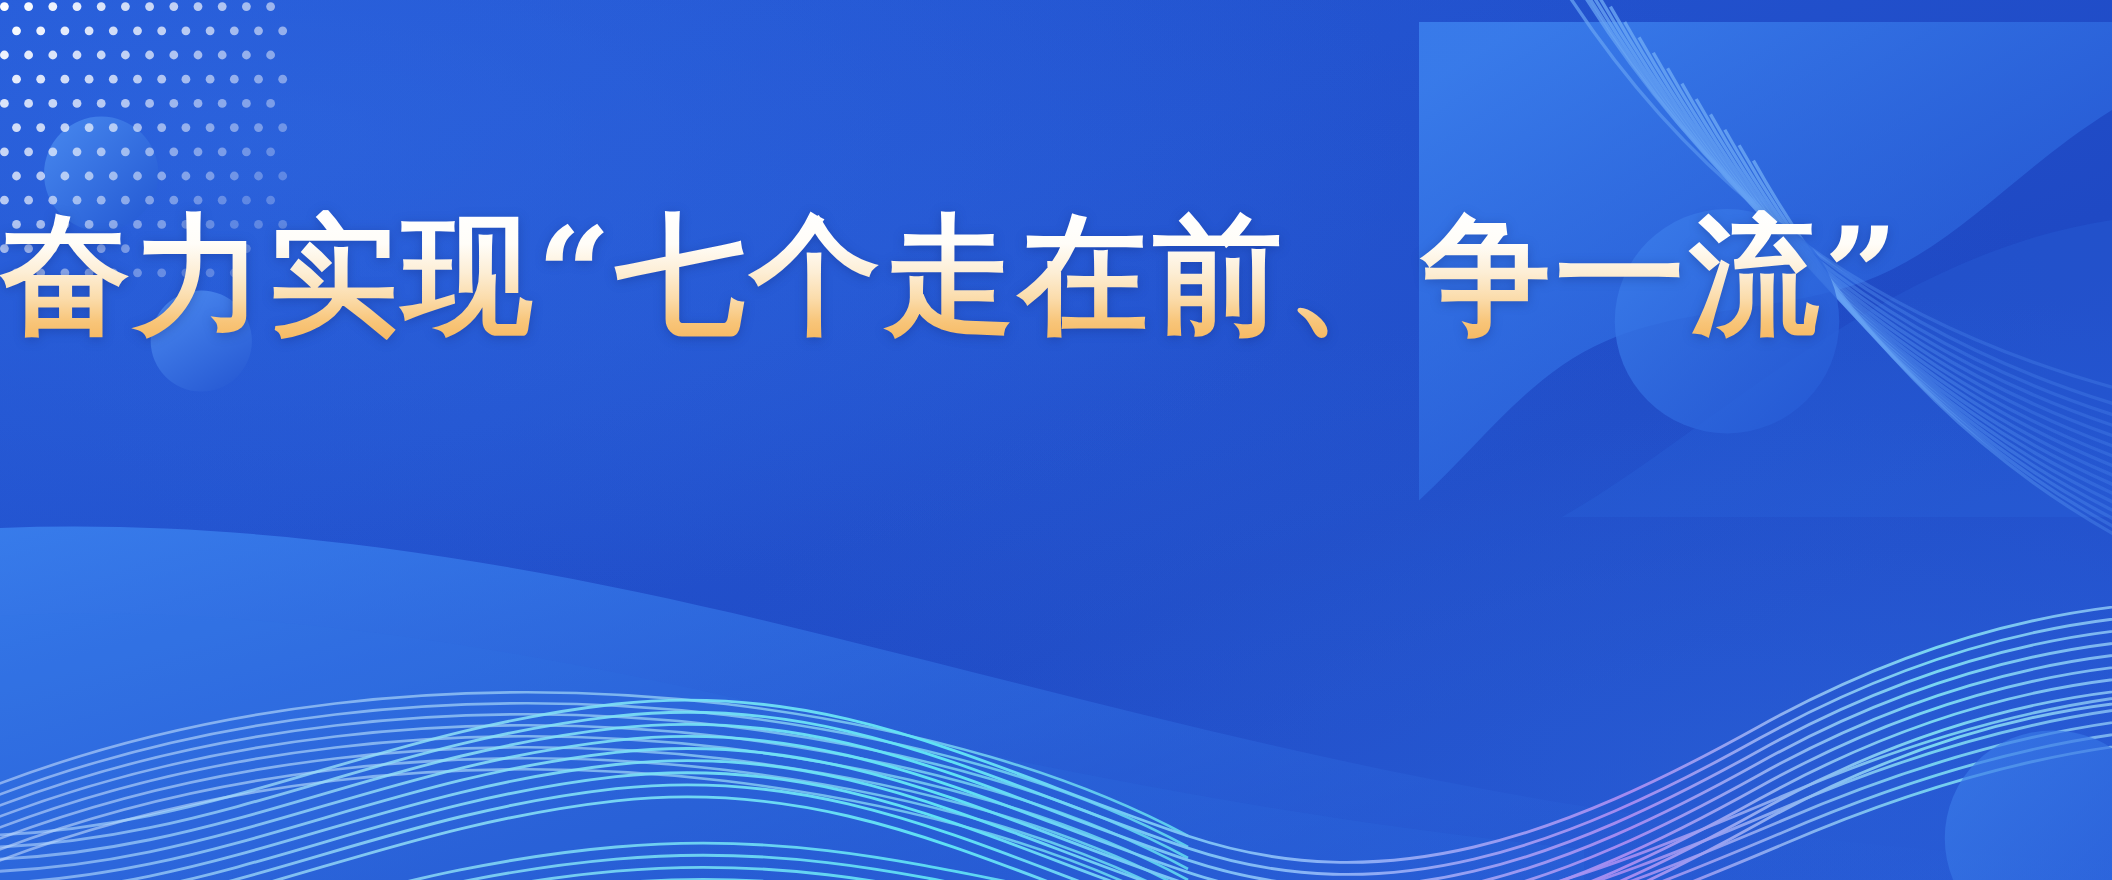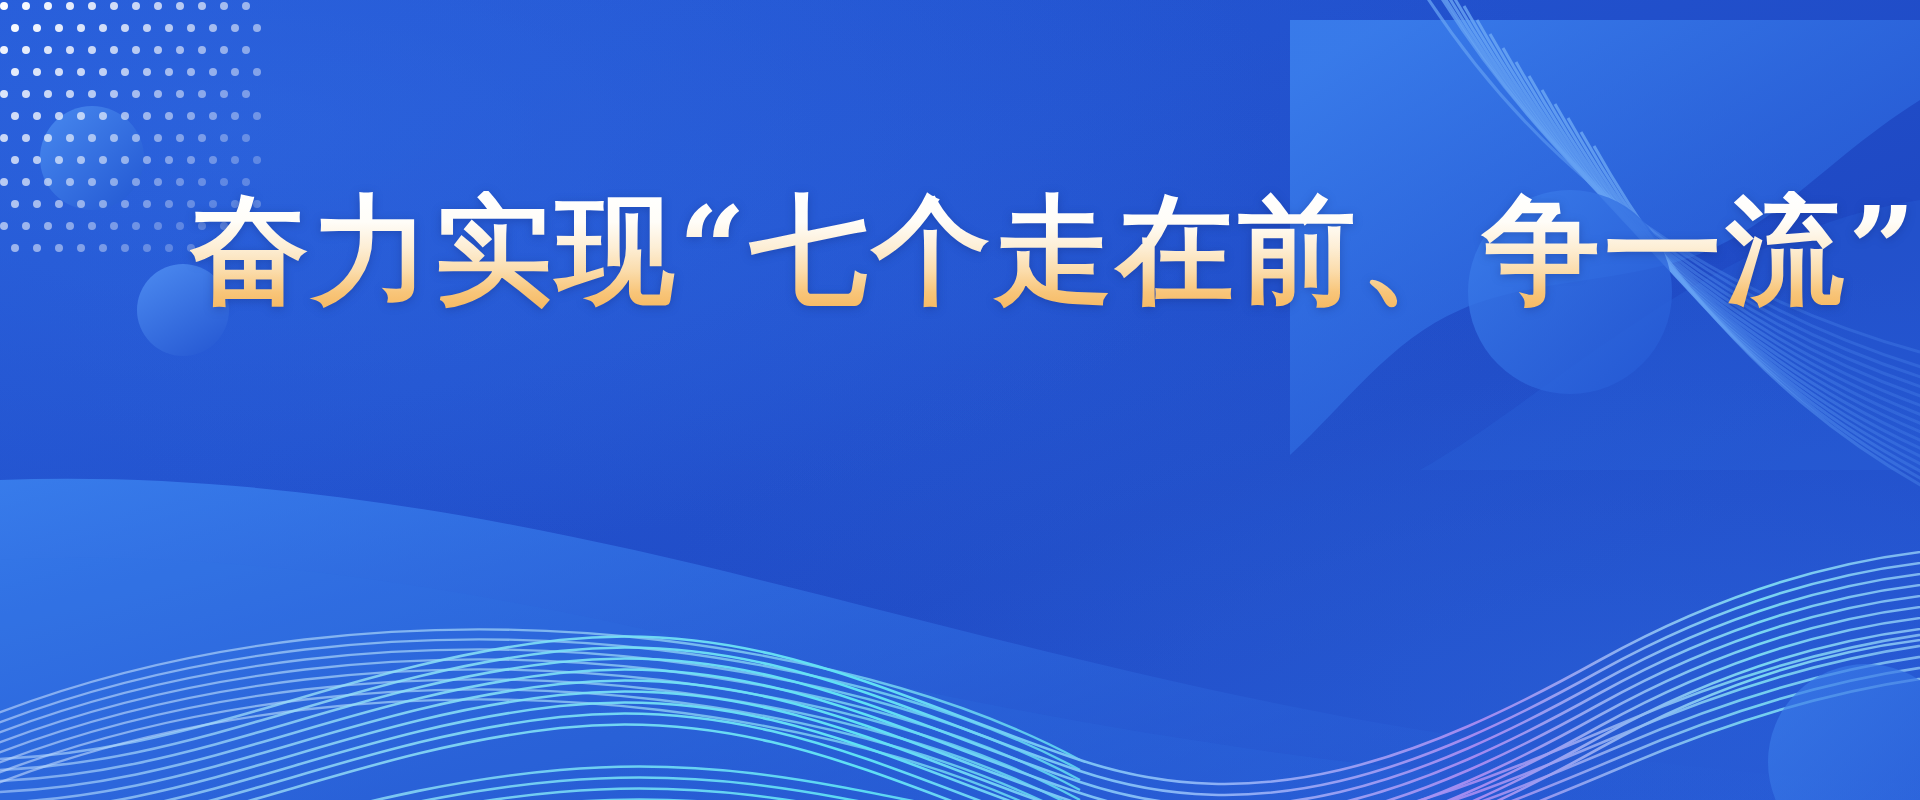--- a/index.html
+++ b/index.html
@@ -24,21 +24,21 @@
     display: block;
   }
   #headline-layer {
     position: absolute;
     left: 0;
     top: 0;
     width: 1920px;
     height: 596px;
     display: flex;
     align-items: center;
-    justify-content: flex-end;
+    justify-content: flex-start;
     pointer-events: none;
   }
   #headline {
     font-family: "DejaVu Serif", "Liberation Serif", serif;
     font-weight: 700;
     font-size: 118px;
     line-height: 1;
     letter-spacing: 4px;
     white-space: nowrap;
     margin-top: -16px;

